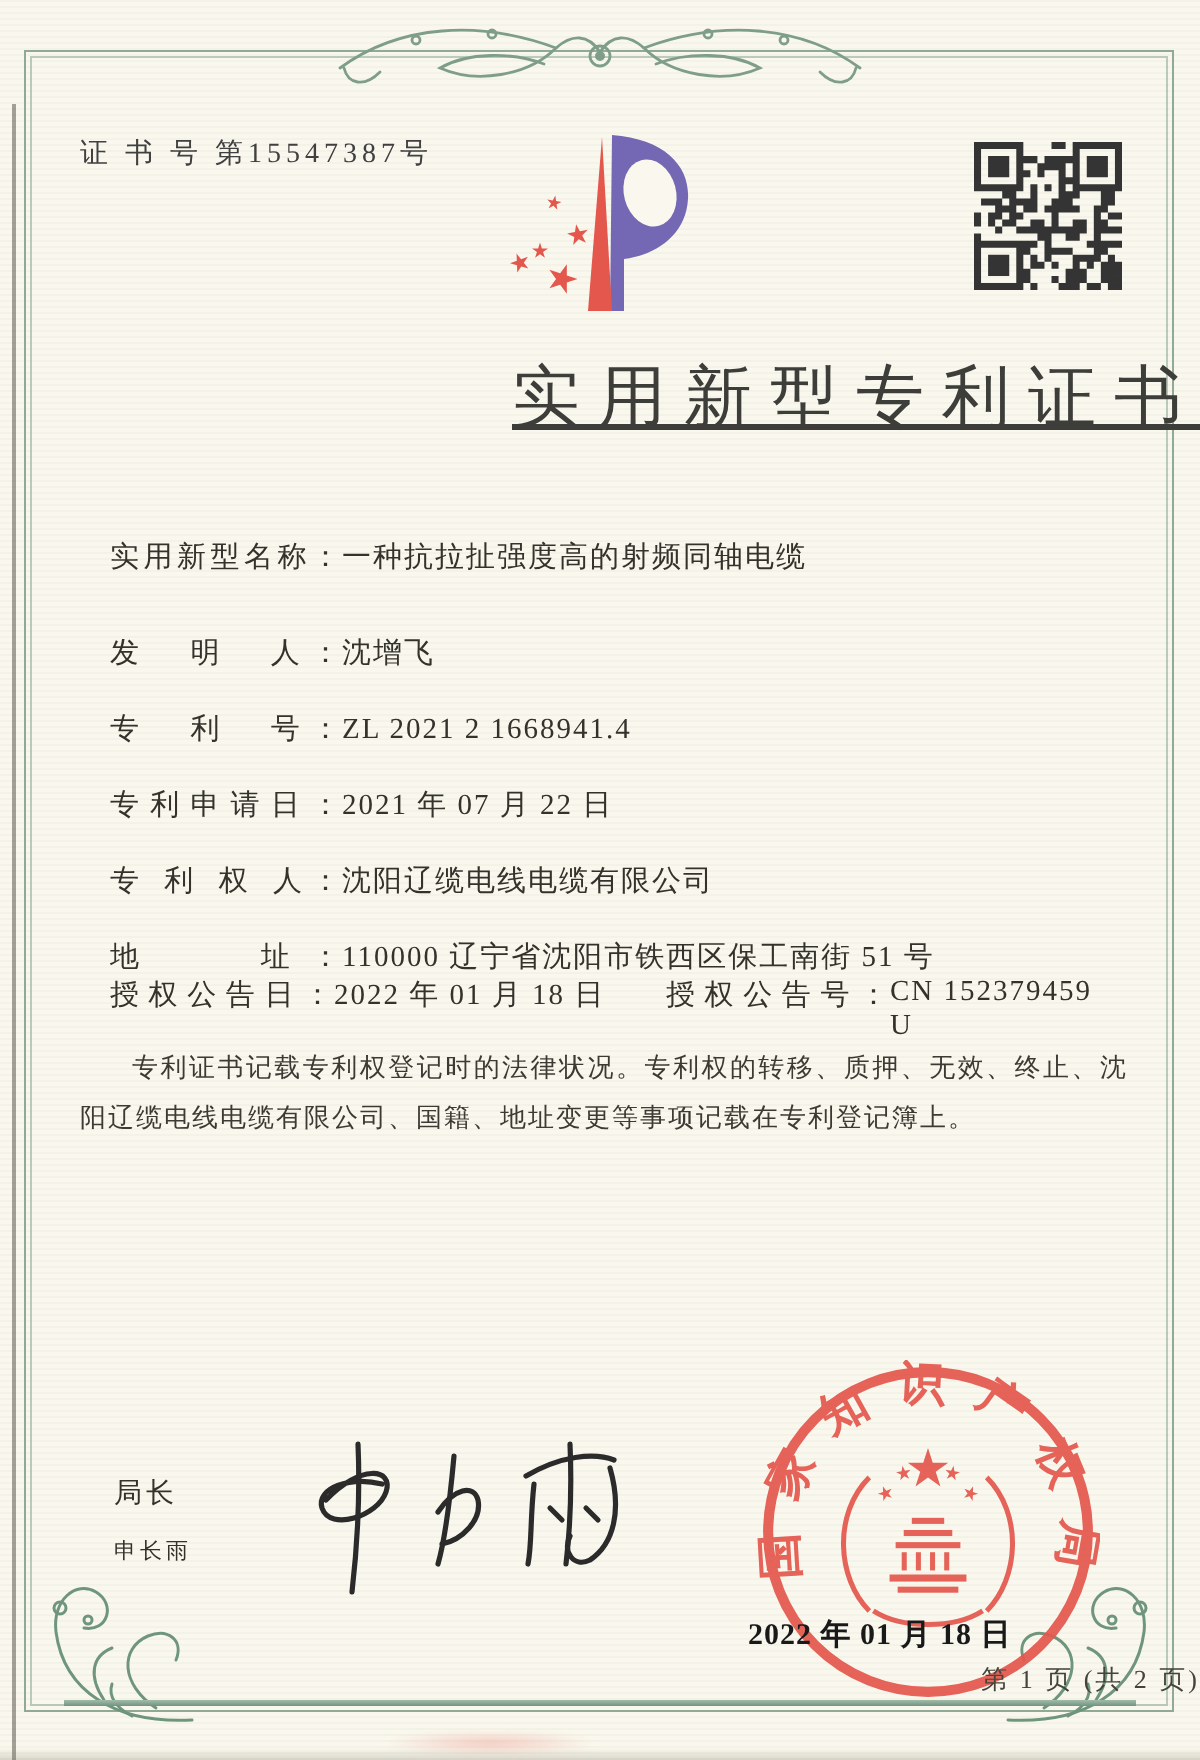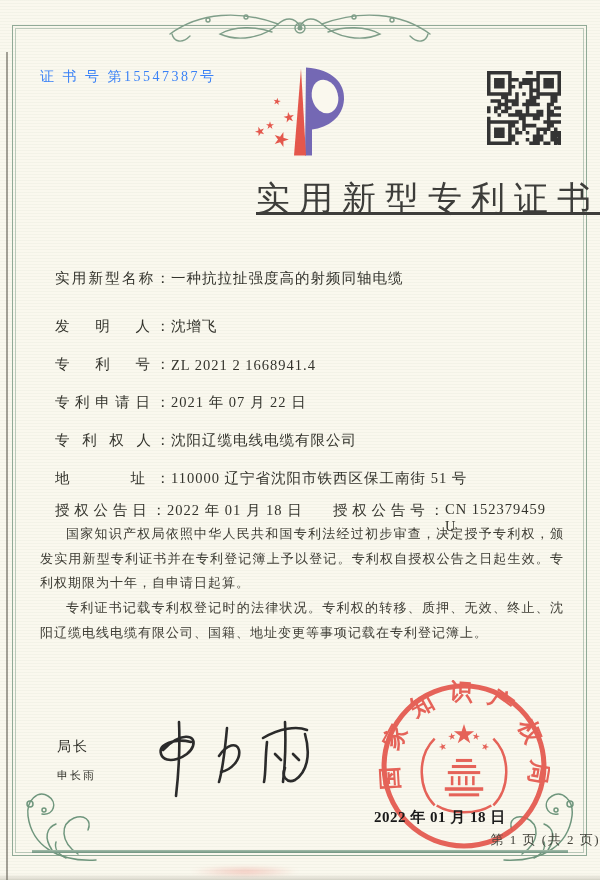--- a/index.html
+++ b/index.html
@@ -14,33 +14,33 @@
   .frame-outer{position:absolute;left:12px;right:13px;top:25px;bottom:24px;
        border:1px solid rgba(126,156,135,.85);}
   .frame-inner{position:absolute;inset:2px;border:1px solid rgba(126,156,135,.5);}
   .ornament-top{position:absolute;left:160px;top:4px;width:280px;height:48px;}
   .corner{position:absolute;width:90px;height:85px;top:780px;}
   .corner.left{left:8px;}
   .corner.right{right:8px;transform:scaleX(-1);}
   .bottom-rule{position:absolute;left:32px;right:32px;top:850px;height:3px;
        background:linear-gradient(180deg,#a3bcaa,#6f9480);}
 
-  .cert-no{position:absolute;left:40px;top:68px;font-size:14px;letter-spacing:2.5px;color:#3b82f6;}
+  .cert-no{position:absolute;left:40px;top:68px;font-size:14px;letter-spacing:2.5px;color:#404040;}
   .logo{position:absolute;left:248px;top:64px;width:108px;height:98px;}
   .qr{position:absolute;left:487px;top:71px;width:74px;height:74px;}
 
   .title{position:absolute;left:0;right:0;top:176px;text-align:right;
        font-size:34px;letter-spacing:9px;color:#3d3d3a;font-weight:500;text-decoration:underline;}
 
   .fields{position:absolute;left:55px;right:38px;top:250px;font-size:14.5px;letter-spacing:1px;color:#33332c;}
   .f-row{display:flex;height:38px;align-items:flex-end;}
   .f-row.first{margin-bottom:10px;}
   .f-label{display:inline-block;width:116px;flex:none;text-align:justify;text-align-last:justify;}
   .f-value{flex:1;}
-  .grant-row{display:flex;height:38px;margin-top:13px;}
+  .grant-row{display:flex;height:38px;margin-top:0;}
   .grant-row .pair1{display:flex;width:278px;flex:none;}
   .grant-row .pair2{display:flex;}
   .grant-row .f-label{width:112px;}
 
   .paras{position:absolute;left:40px;right:36px;top:522px;font-size:13px;line-height:1.9;
        letter-spacing:1px;text-align:justify;color:#3c3b33;}
   .paras p{margin:0;text-indent:2em;}
 
   .director-title{position:absolute;left:57px;top:738px;font-size:14px;letter-spacing:2px;color:#33332c;}
   .director-name{position:absolute;left:57px;top:768px;font-size:11px;letter-spacing:2px;color:#33332c;}
@@ -165,21 +165,20 @@
         <span class="f-value">2022 年 01 月 18 日</span>
       </span>
       <span class="pair2">
         <span class="f-label">授权公告号：</span>
         <span class="f-value">CN 152379459 U</span>
       </span>
     </div>
   </div>
 
   <div class="paras">
-    <p>国家知识产权局依照中华人民共和国专利法经过初步审查，决定授予专利权，颁发实用新型专利证书并在专利登记簿上予以登记。专利权自授权公告之日起生效。专利权期限为十年，自申请日起算。</p>
     <p>专利证书记载专利权登记时的法律状况。专利权的转移、质押、无效、终止、沈阳辽缆电线电缆有限公司、国籍、地址变更等事项记载在专利登记簿上。</p>
   </div>
 
   <div class="director-title">局长</div>
   <div class="director-name">申长雨</div>
 
   <svg class="sig" viewBox="0 0 200 95">
     <g fill="none" stroke="#2b2b2b" stroke-width="2.6" stroke-linecap="round">
       <path d="M28,40 C45,22 62,24 58,36 C54,48 30,56 26,44 C23,34 40,28 56,32"></path>
       <path d="M44,12 C45,35 44,60 41,86"></path>

